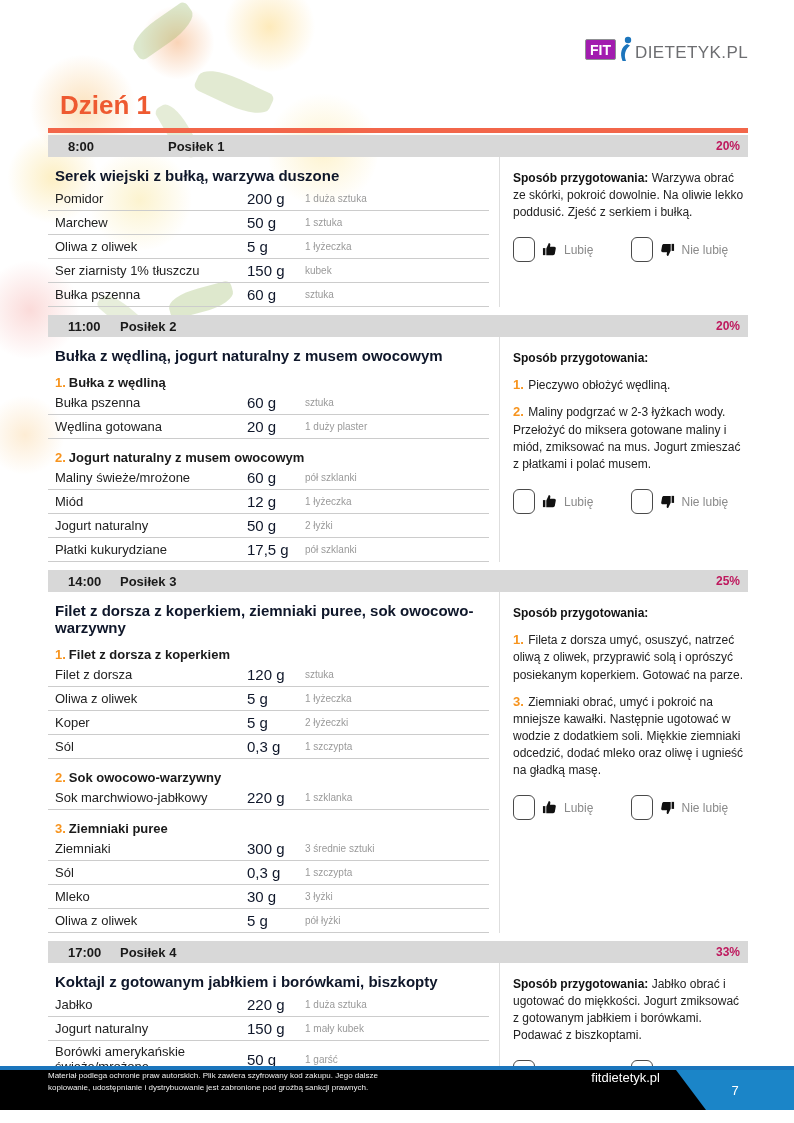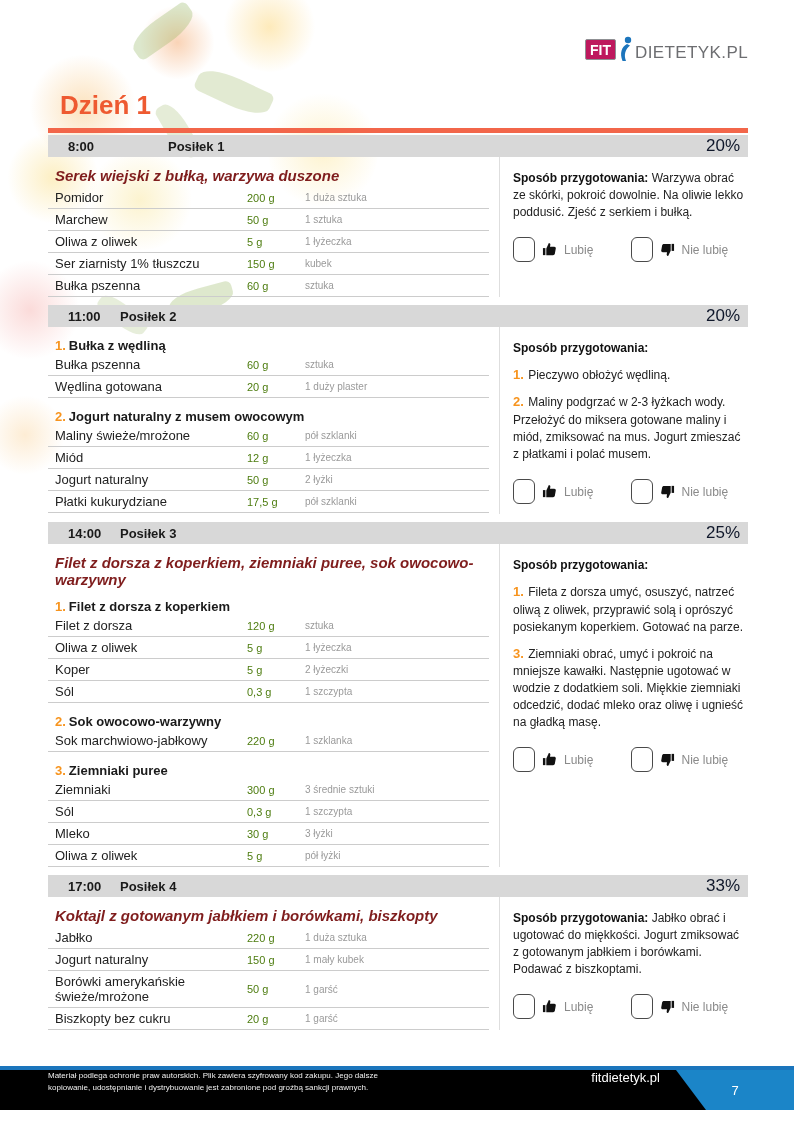--- a/index.html
+++ b/index.html
@@ -6,46 +6,46 @@
   body{
     width:794px;height:1123px;position:relative;background:#fff;
     font-family:"Liberation Sans",sans-serif;overflow:hidden;color:#222;
   }
   
   .bg{position:absolute;top:0;left:0;width:794px;height:520px;pointer-events:none;}
   .blob{position:absolute;border-radius:50%;}
   .leaf{position:absolute;border-radius:50% 6px 50% 6px;}
   
   .logo{position:absolute;top:36px;right:46px;display:flex;align-items:flex-end;gap:1px;}
-  .logo-fit{background:#be185d;color:#fff;font-weight:bold;font-size:14px;line-height:1;
+  .logo-fit{background:#a21caf;color:#fff;font-weight:bold;font-size:14px;line-height:1;
     padding:3px 4px 2px;border:1px solid #8f9093;border-radius:2px;margin-bottom:1px;}
   .logo-name{color:#6d6e71;font-size:17px;letter-spacing:.4px;line-height:1;}
   .logo svg{display:block;margin:0 -1px -1px 0;}
   
   .page{position:relative;padding:0 46px 0 48px;}
   .day-title{margin:0;padding:90px 0 0 12px;font-size:26px;font-weight:bold;color:#ee5a31;}
   .orange-rule{height:5px;background:#f2664a;margin-top:7px;}
   
   .meal-header{display:flex;align-items:center;background:#d8d8d8;height:22px;
     font-size:13px;color:#1a1a1a;margin-top:8px;}
   .meal-header.first{margin-top:2px;gap:48px;}
   .mh-time{margin-left:20px;width:52px;font-weight:bold;}
   .mh-label{font-weight:bold;}
-  .mh-pct{margin-left:auto;margin-right:8px;color:#0f172a;font-size:17px;}
+  .mh-pct{margin-left:auto;margin-right:8px;color:#be185d;font-size:12px;font-weight:bold;}
   
   .meal-body{display:flex;align-items:stretch;}
   .col-left{width:441px;padding-right:10px;border-right:1px solid #dedede;margin-right:13px;}
   .col-right{width:235px;font-size:12px;color:#222;}
-  .dish{font-size:15px;font-weight:bold;color:#7f1d1d;margin:10px 0 3px;padding-left:7px;font-style:italic;}
+  .dish{font-size:15px;font-weight:bold;color:#0f172a;margin:10px 0 3px;padding-left:7px;}
   .group-head{margin:11px 0 1px;padding-left:7px;font-size:13px;font-weight:bold;color:#1a1a1a;}
   .gnum{color:#f7941e;margin-right:3px;}
   table.ing{width:100%;border-collapse:collapse;}
   .ing td{border-bottom:1px solid #ccc;padding:3px 0;vertical-align:middle;}
   td.iname{padding-left:7px;font-size:13px;color:#222;width:192px;}
-  td.iamt{font-size:11px;color:#4d7c0f;width:58px;}
+  td.iamt{font-size:15px;color:#0f172a;width:58px;}
   td.iunit{font-size:10px;color:#9a9a9a;}
   .prep{margin:13px 0 0;line-height:1.42;}
   .prep b{color:#111;}
   .step{margin:9px 0 0;line-height:1.42;}
   .stepnum{color:#f7941e;font-weight:bold;font-size:13px;margin-right:1px;}
   .like-row{display:flex;margin:16px 0 10px;justify-content:space-between;}
   .like-opt{display:flex;align-items:center;width:121px;}
   .cb{width:20px;height:23px;border:1.5px solid #4a4a4a;border-radius:6px;background:#fff;flex:none;cursor:pointer;}
   .thumb{margin-left:7px;flex:none;}
   .like-label{margin-left:7px;color:#8a8a8a;font-size:12px;white-space:nowrap;}
@@ -151,20 +151,21 @@
     </div>
   </div>
 
   <div class="meal-header">
     <span class="mh-time">11:00</span>
     <span class="mh-label">Posiłek 2</span>
     <span class="mh-pct">20%</span>
   </div>
   <div class="meal-body">
     <div class="col-left">
+      <div class="dish">Bułka z wędliną, jogurt naturalny z musem owocowym</div>
       <div class="group-head"><span class="gnum">1.</span><span>Bułka z wędliną</span></div>
       <table class="ing">
         <tbody>
             <tr>
               <td class="iname">Bułka pszenna</td>
               <td class="iamt">60 g</td>
               <td class="iunit">sztuka</td>
             </tr>
         <tr>
               <td class="iname">Wędlina gotowana</td>

